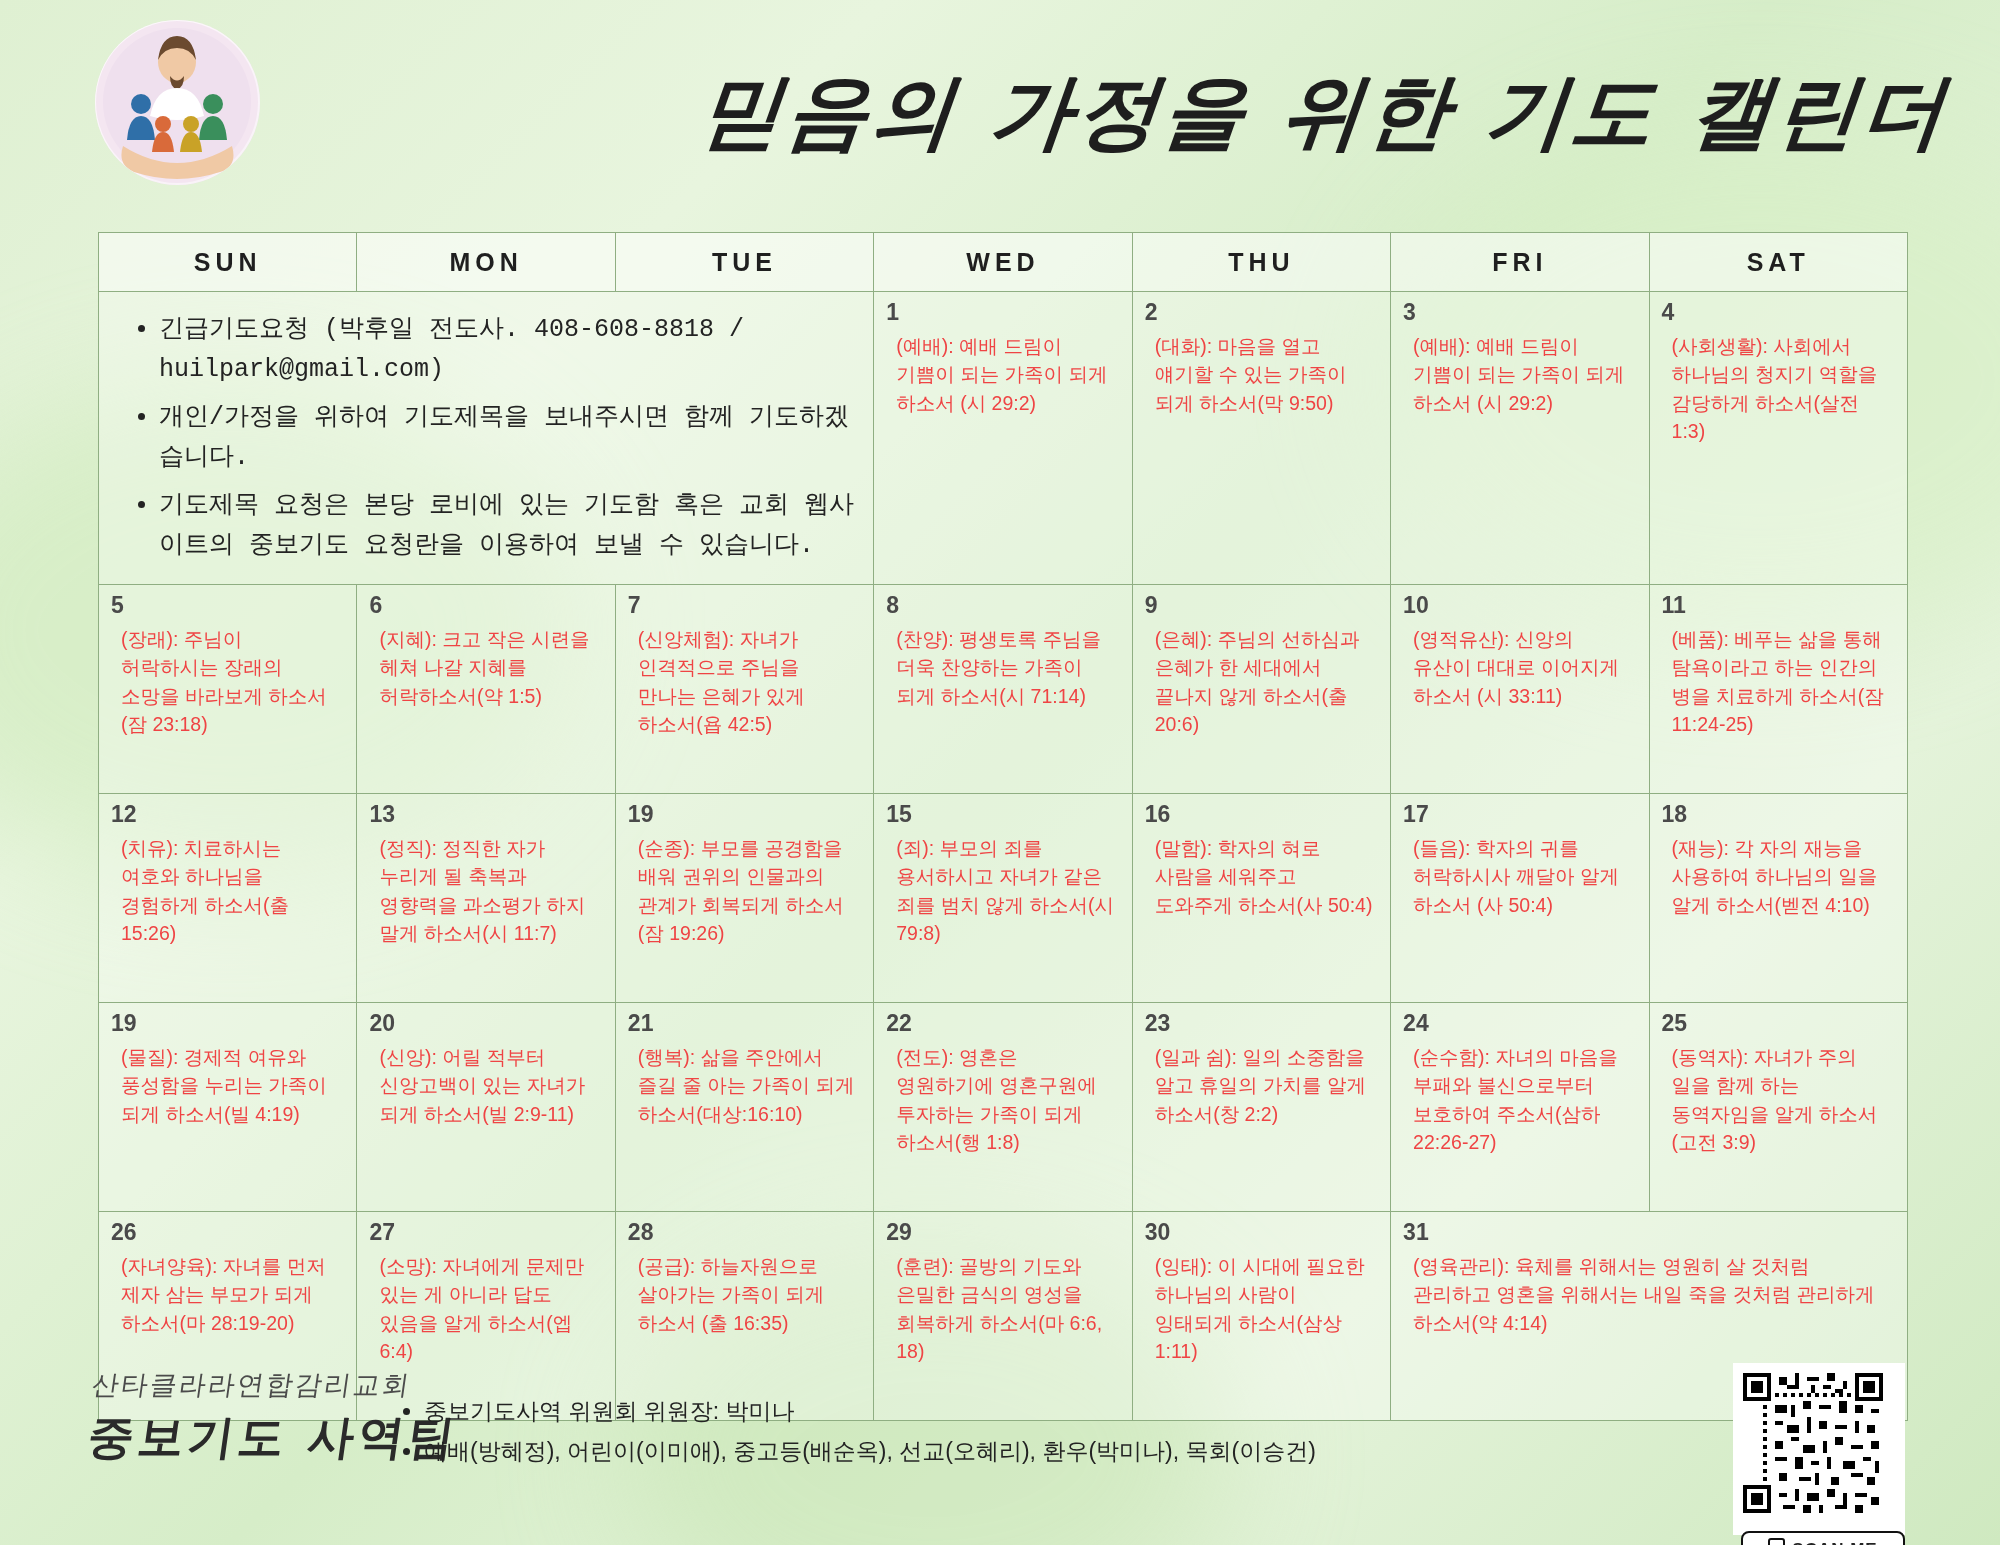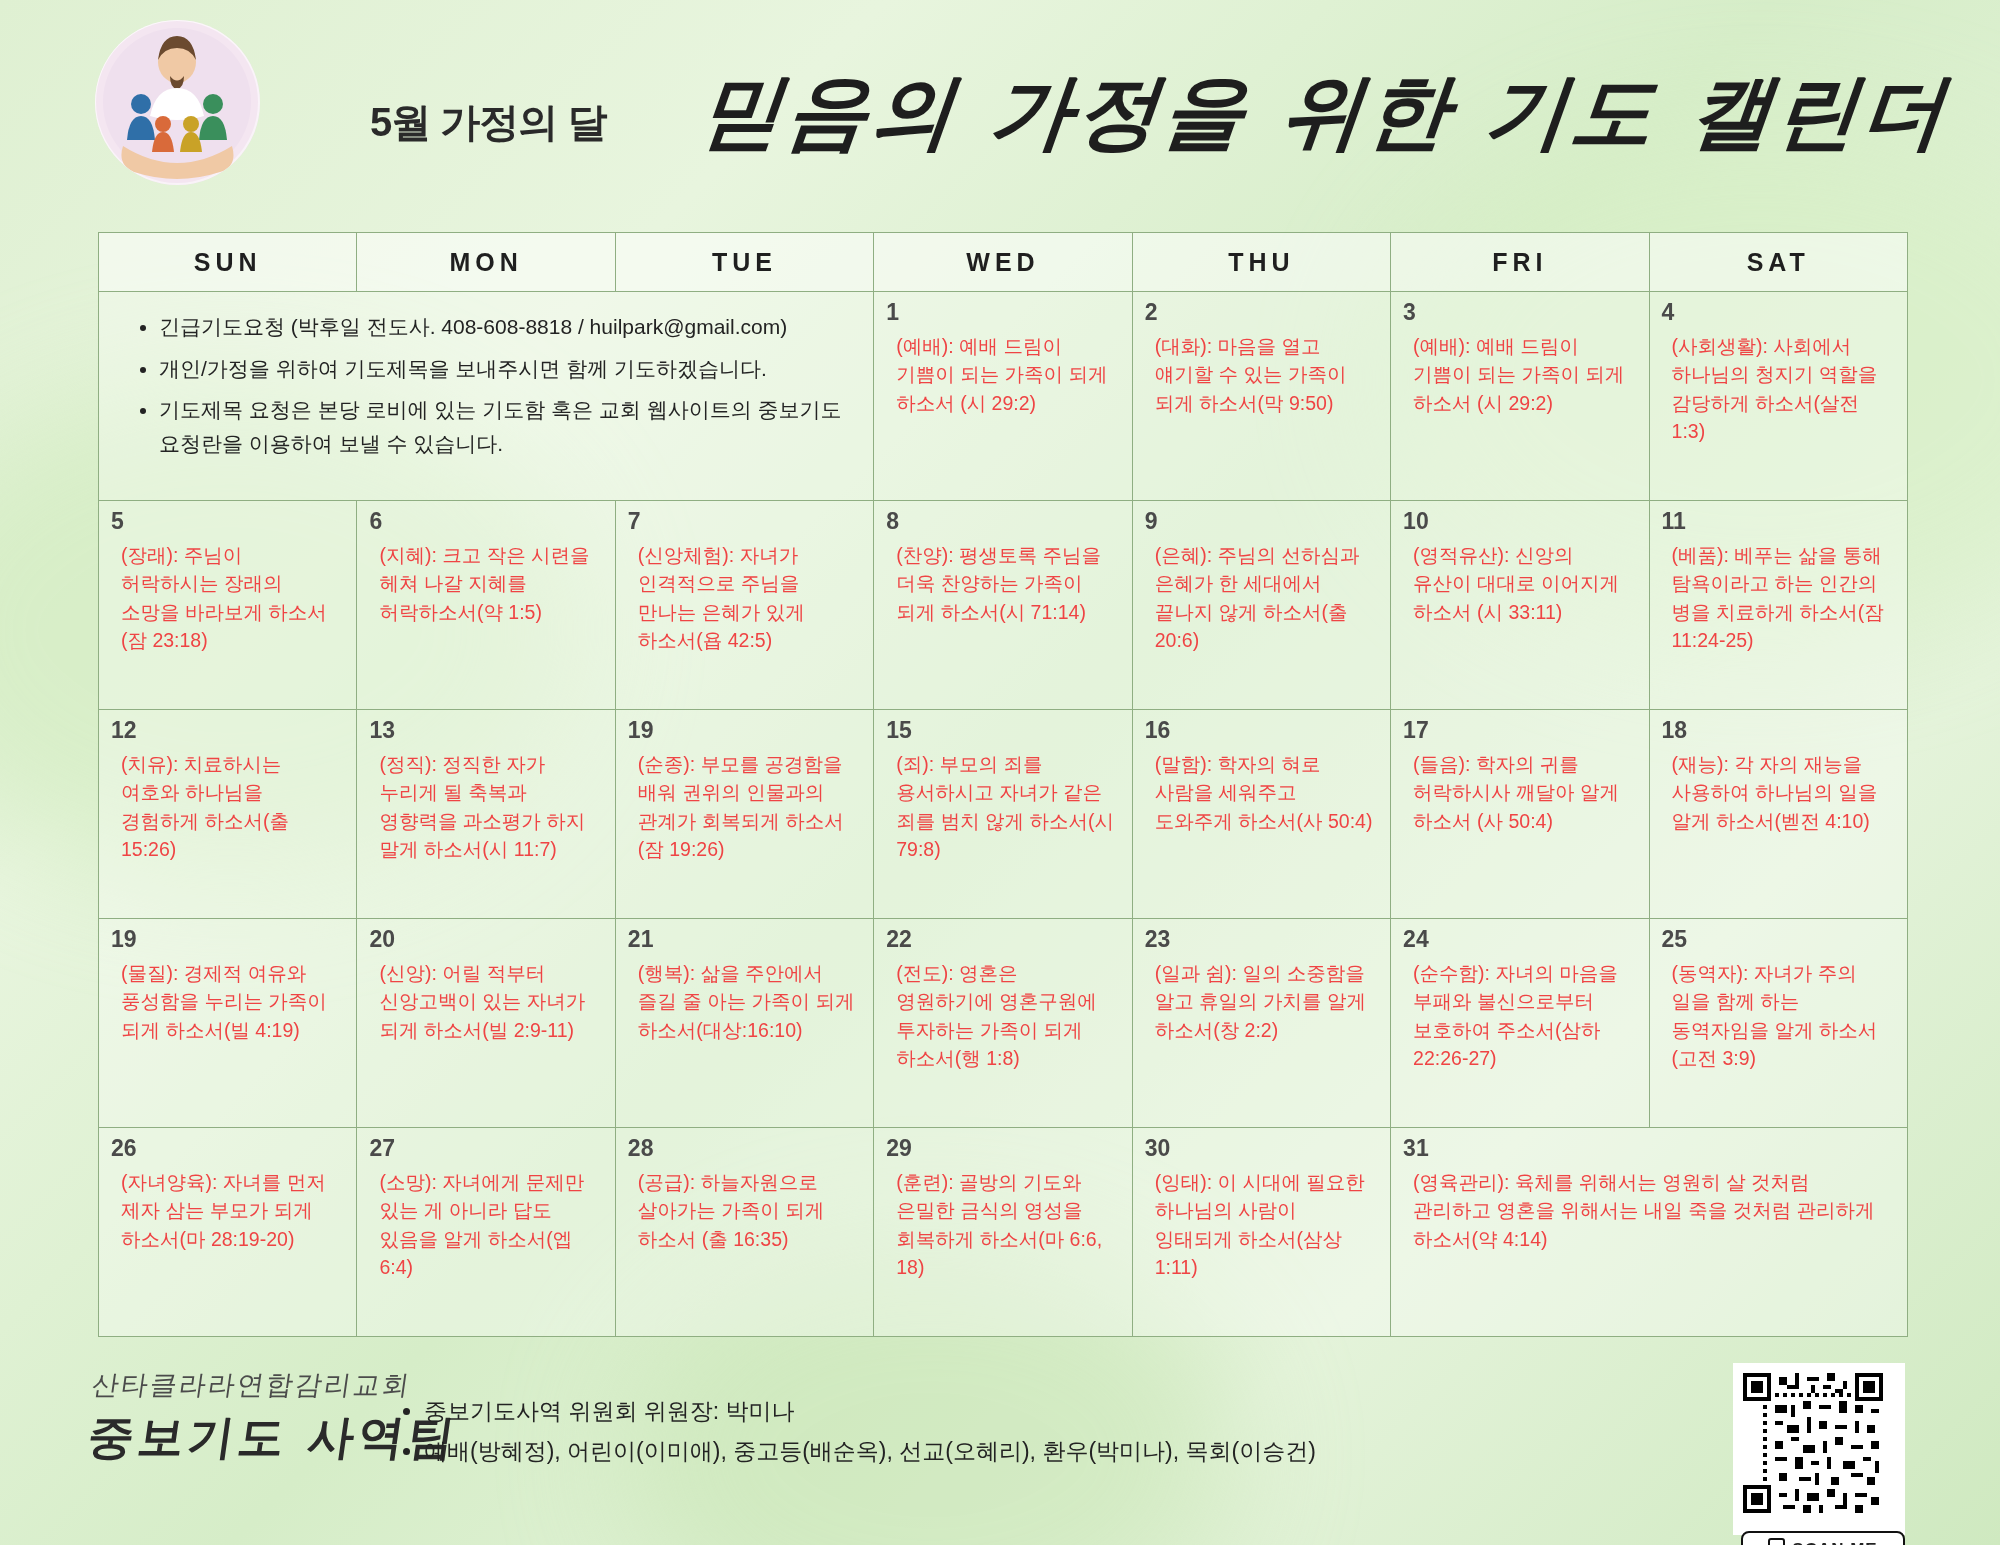--- a/index.html
+++ b/index.html
@@ -105,22 +105,23 @@
   .entry {
     display: block;
     font-size: 19.5px;
     line-height: 1.45;
     padding: 8px 14px 10px 22px;
     color: #ef4444;
     word-break: keep-all;
   }
   .notice {
     padding: 18px 10px 10px 34px;
-    font-size: 21px;
+    font-size: 25px;
     line-height: 1.6;
+    font-family: Liberation Mono, monospace;
   }
   .notice ul { margin: 0; padding-left: 26px; }
   .notice li { margin-bottom: 8px; }
   .wide-entry .entry { padding-right: 20px; }
 
   
   .footer {
     position: absolute;
     left: 0; bottom: 0;
     width: 2000px;
@@ -216,21 +217,20 @@
       <circle cx="118" cy="84" r="10" fill="#3a8f5c"></circle>
       <path d="M104 120 q2 -24 14 -24 q12 0 14 24z" fill="#3a8f5c"></path>
       <circle cx="68" cy="104" r="8" fill="#d96a3a"></circle>
       <path d="M57 132 q2 -20 11 -20 q9 0 11 20z" fill="#d96a3a"></path>
       <circle cx="96" cy="104" r="8" fill="#c9a227"></circle>
       <path d="M85 132 q2 -20 11 -20 q9 0 11 20z" fill="#c9a227"></path>
 
       <path d="M28 126 q54 34 109 0 q6 20 -12 26 q-43 14 -86 0 q-17 -7 -11 -26z" fill="#f0c9a5"></path>
     </svg>
   </div>
-  <div class="title-sub">5월 가정의 달</div>
   <div class="title-main">믿음의 가정을 위한 기도 캘린더</div>
 </div>
 
 <table class="calendar">
   <thead>
     <tr>
       <th>SUN</th>
       <th>MON</th>
       <th>TUE</th>
       <th>WED</th>

